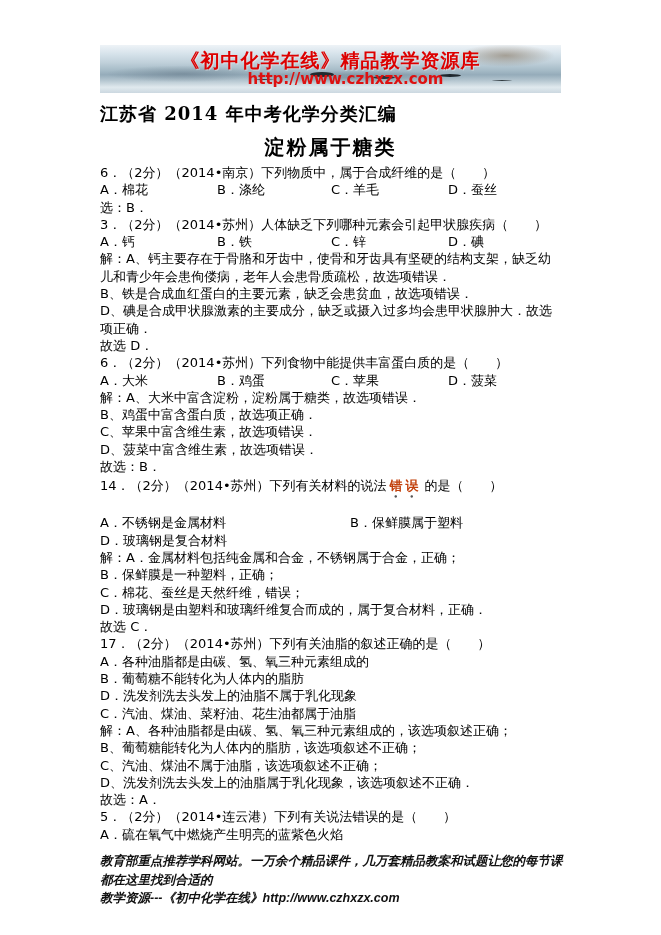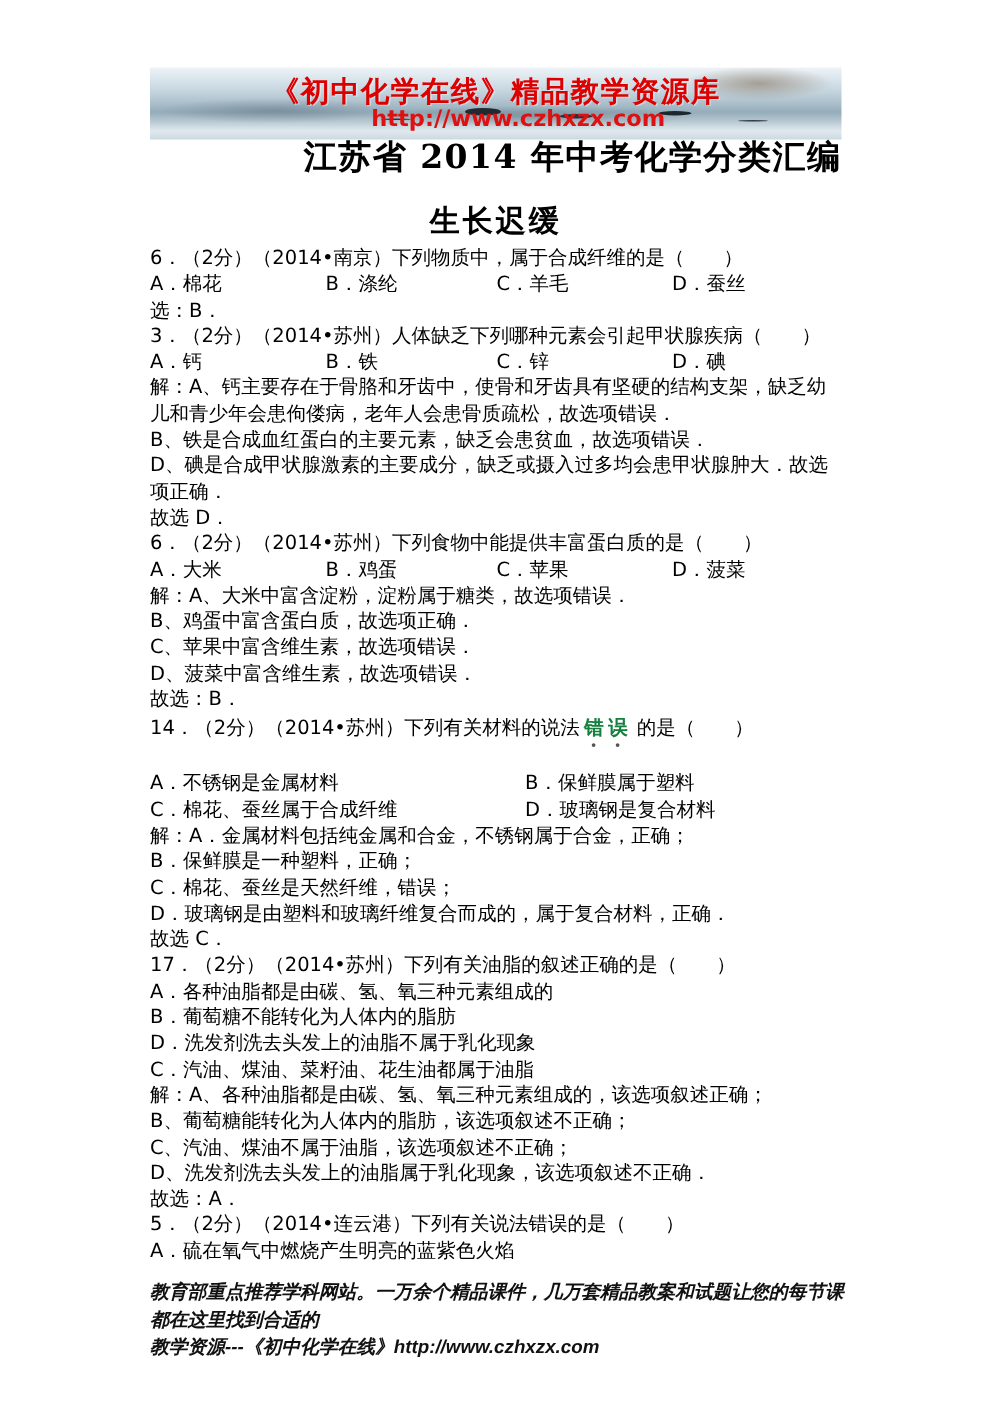--- a/index.html
+++ b/index.html
@@ -26,43 +26,43 @@
     color:#dd0000; font-weight:bold; font-size:19px; letter-spacing:1px;
     font-family:"DejaVu Serif", serif; text-shadow:1px 1px 0 rgba(255,255,255,.4);
     white-space:nowrap;
   }
   .banner-url {
     position:absolute; top:25px; left:30px; right:0; text-align:center;
     color:#dd1111; font-weight:bold; font-size:15px; font-family:"DejaVu Sans", sans-serif;
   }
   
   .doc-title {
-    position:absolute; top:90px; left:100px; width:461px; text-align:right;
-    font-family:"DejaVu Serif", serif; font-weight:bold; font-size:22px; letter-spacing:1px;
+    position:absolute; top:102px; left:100px; width:461px; text-align:left;
+    font-family:"DejaVu Serif", serif; font-weight:bold; font-size:18px; letter-spacing:1px;
   }
   .doc-subtitle {
     position:absolute; top:134px; left:100px; width:461px; text-align:center;
     font-family:"DejaVu Serif", serif; font-weight:bold; font-size:20px; letter-spacing:2px;
   }
   
   .doc {
     position:absolute; left:100px; top:164px; width:463px;
     font-size:13px; line-height:17.3px;
   }
   .line { min-height:17.3px; }
   .optrow { display:flex; }
   .optrow .c0 { width:117px; }
   .optrow .c1 { width:114px; }
   .optrow .c2 { width:117px; }
   .optrow .c3 { flex:1; }
   .optrow2 { display:flex;gap:20px; }
   .optrow2 .c0 { width:230px; }
   .optrow2 .c1 { flex:1; }
   .emph {
-    letter-spacing:3px; margin:0 3px; color:#15803d; font-weight:bold;
+    letter-spacing:3px; margin:0 3px; color:#c2410c; font-weight:bold;
     -webkit-text-emphasis:filled dot #555; text-emphasis:filled dot #555;
     -webkit-text-emphasis-position:under; text-emphasis-position:under right;
   }
   .gap-after { margin-bottom:13px; }
   .gap-top { margin-top:2px; }
   
   .footer {
     position:absolute; left:100px; top:852px; width:465px;
     font-family:Liberation Sans, sans-serif; font-style:italic; font-weight:bold;
     font-size:12.5px; line-height:18.5px; color:#111;
@@ -74,21 +74,21 @@
 
 <div class="page">
 
   <div class="banner">
     <div class="silhouettes"></div>
     <div class="banner-title">《初中化学在线》精品教学资源库</div>
     <div class="banner-url">http://www.czhxzx.com</div>
   </div>
 
   <div class="doc-title">江苏省 2014 年中考化学分类汇编</div>
-  <div class="doc-subtitle">生长迟缓</div>
+  <div class="doc-subtitle">淀粉属于糖类</div>
 
   <div class="doc">
 
     <div class="line">6．（2分）（2014•南京）下列物质中，属于合成纤维的是（　　）</div>
     <div class="optrow">
       <span class="c0">A．棉花</span>
       <span class="c1">B．涤纶</span>
       <span class="c2">C．羊毛</span>
       <span class="c3">D．蚕丝</span>
     </div>
@@ -118,21 +118,20 @@
     <div class="line">C、苹果中富含维生素，故选项错误．</div>
     <div class="line">D、菠菜中富含维生素，故选项错误．</div>
     <div class="line">故选：B．</div>
 
     <div class="line gap-top gap-after"><span>14．（2分）（2014•苏州）下列有关材料的说法</span><span class="emph">错误</span><span>的是（　　）</span></div>
     <div class="optrow2">
       <span class="c0">A．不锈钢是金属材料</span>
       <span class="c1">B．保鲜膜属于塑料</span>
     </div>
     <div class="optrow2">
-      <span class="c0">C．棉花、蚕丝属于合成纤维</span>
       <span class="c1">D．玻璃钢是复合材料</span>
     </div>
     <div class="line">解：A．金属材料包括纯金属和合金，不锈钢属于合金，正确；</div>
     <div class="line">B．保鲜膜是一种塑料，正确；</div>
     <div class="line">C．棉花、蚕丝是天然纤维，错误；</div>
     <div class="line">D．玻璃钢是由塑料和玻璃纤维复合而成的，属于复合材料，正确．</div>
     <div class="line">故选 C．</div>
 
     <div class="line">17．（2分）（2014•苏州）下列有关油脂的叙述正确的是（　　）</div>
     <div class="line">A．各种油脂都是由碳、氢、氧三种元素组成的</div>

